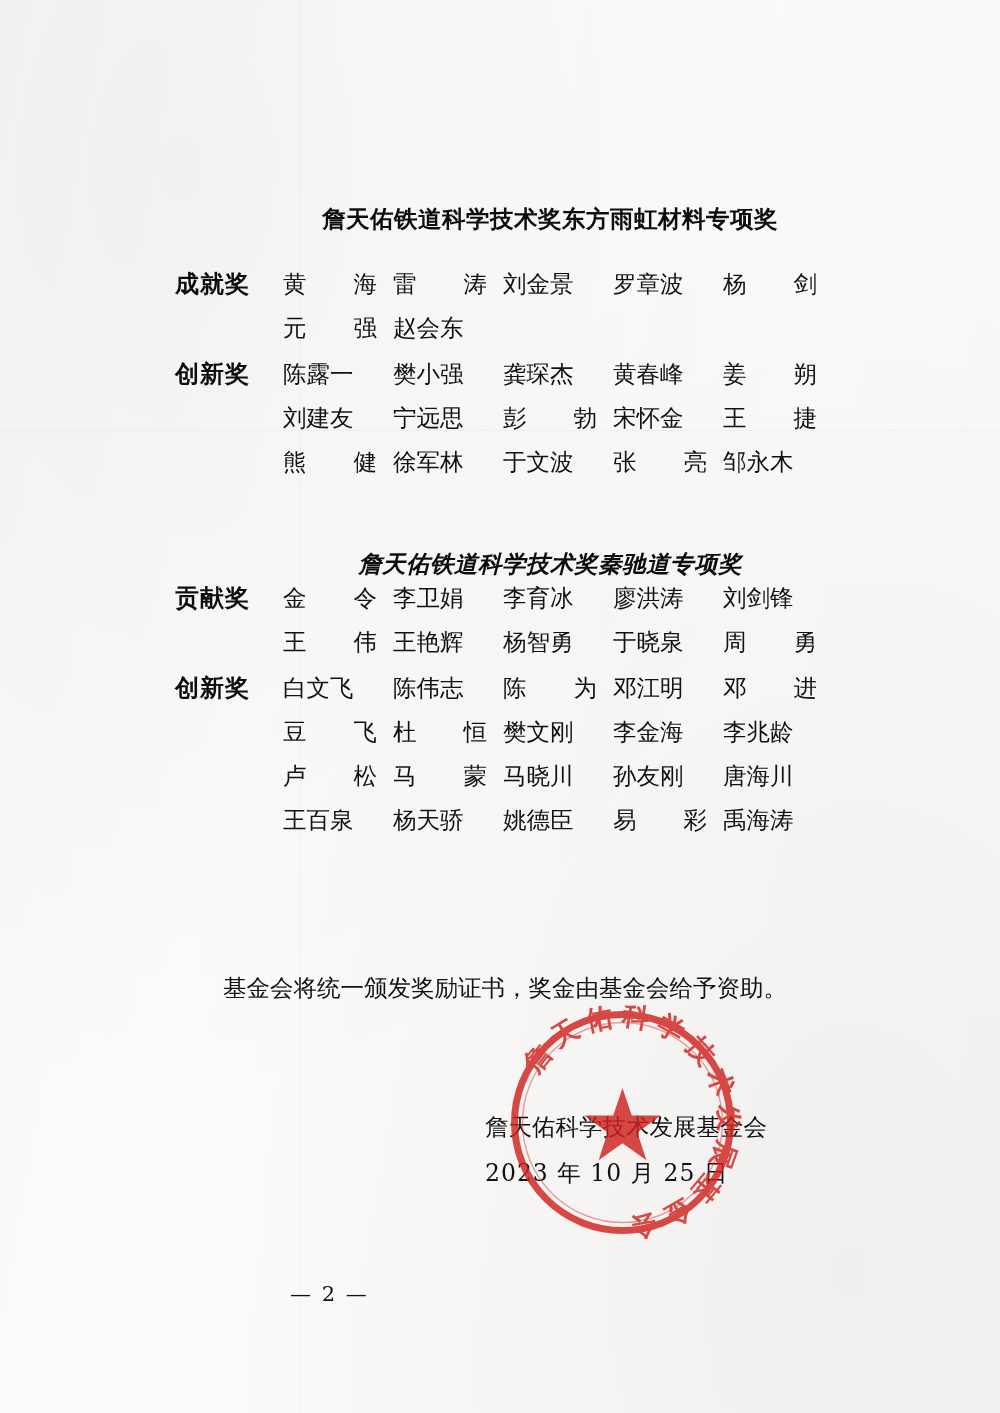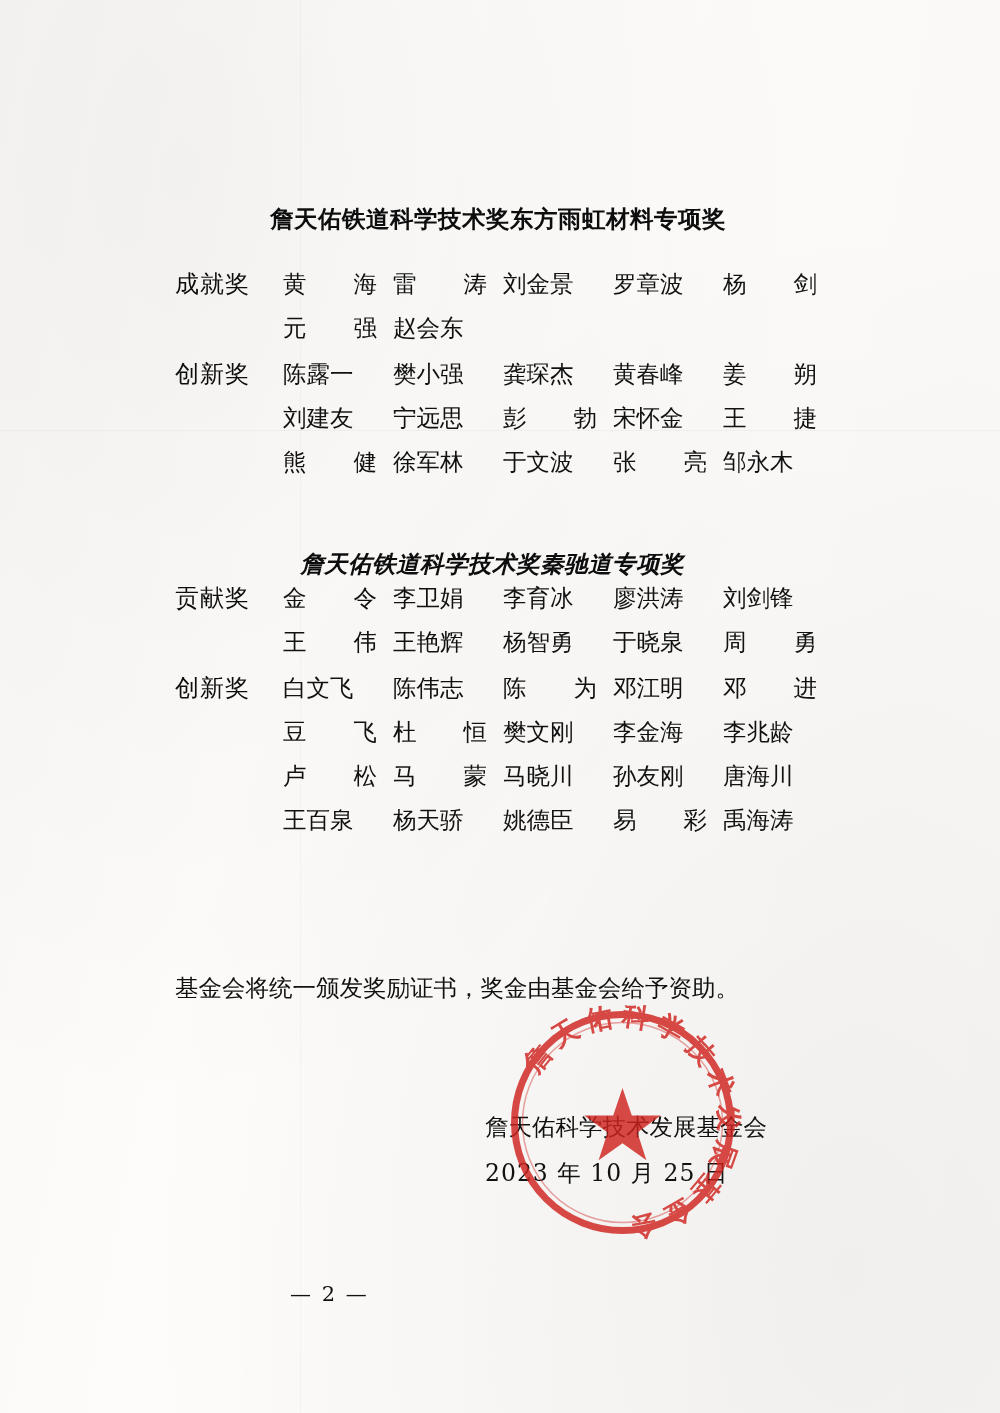--- a/index.html
+++ b/index.html
@@ -30,21 +30,21 @@
     width: 1000px;
     height: 1413px;
   }
   .content {
     position: absolute;
     left: 175px;
     top: 0;
     width: 650px;
   }
   .section-title {
-    text-align: left;
+    text-align: center;
     font-weight: bold;
     font-size: 23.5px;
     letter-spacing: 0.5px;
     color: #0d0d0d;
     white-space: nowrap;
   }
   #title-1 { position: absolute; left: 95px; top: 183px; width: 560px; }
   #title-2 { position: absolute; left: 125px; top: 528px; width: 500px; font-style: italic; }
 
   .award-block {
@@ -57,21 +57,21 @@
 
   .award-group {
     display: flex;
     align-items: flex-start;
     margin-bottom: 2px;
   }
   .award-label {
     width: 108px;
     flex: 0 0 108px;
     font-size: 24px;
-    font-weight: normal;
+    font-weight: bold;
     line-height: 44px;
     color: #0d0d0d;
     letter-spacing: 1px;
   }
   .names-wrap {
     flex: 1;
   }
   .names-row {
     display: flex;
     line-height: 44px;
@@ -96,20 +96,21 @@
     box-sizing: border-box;
   }
   .closing {
     position: absolute;
     left: 0;
     top: 968px;
     width: 660px;
     font-size: 23.5px;
     line-height: 40px;
     color: #111;
+    text-align: center;
   }
   .signature {
     position: absolute;
     left: 310px;
     top: 1104px;
     width: 360px;
     font-size: 23.5px;
     line-height: 46px;
     color: #111;
     text-align: left;

